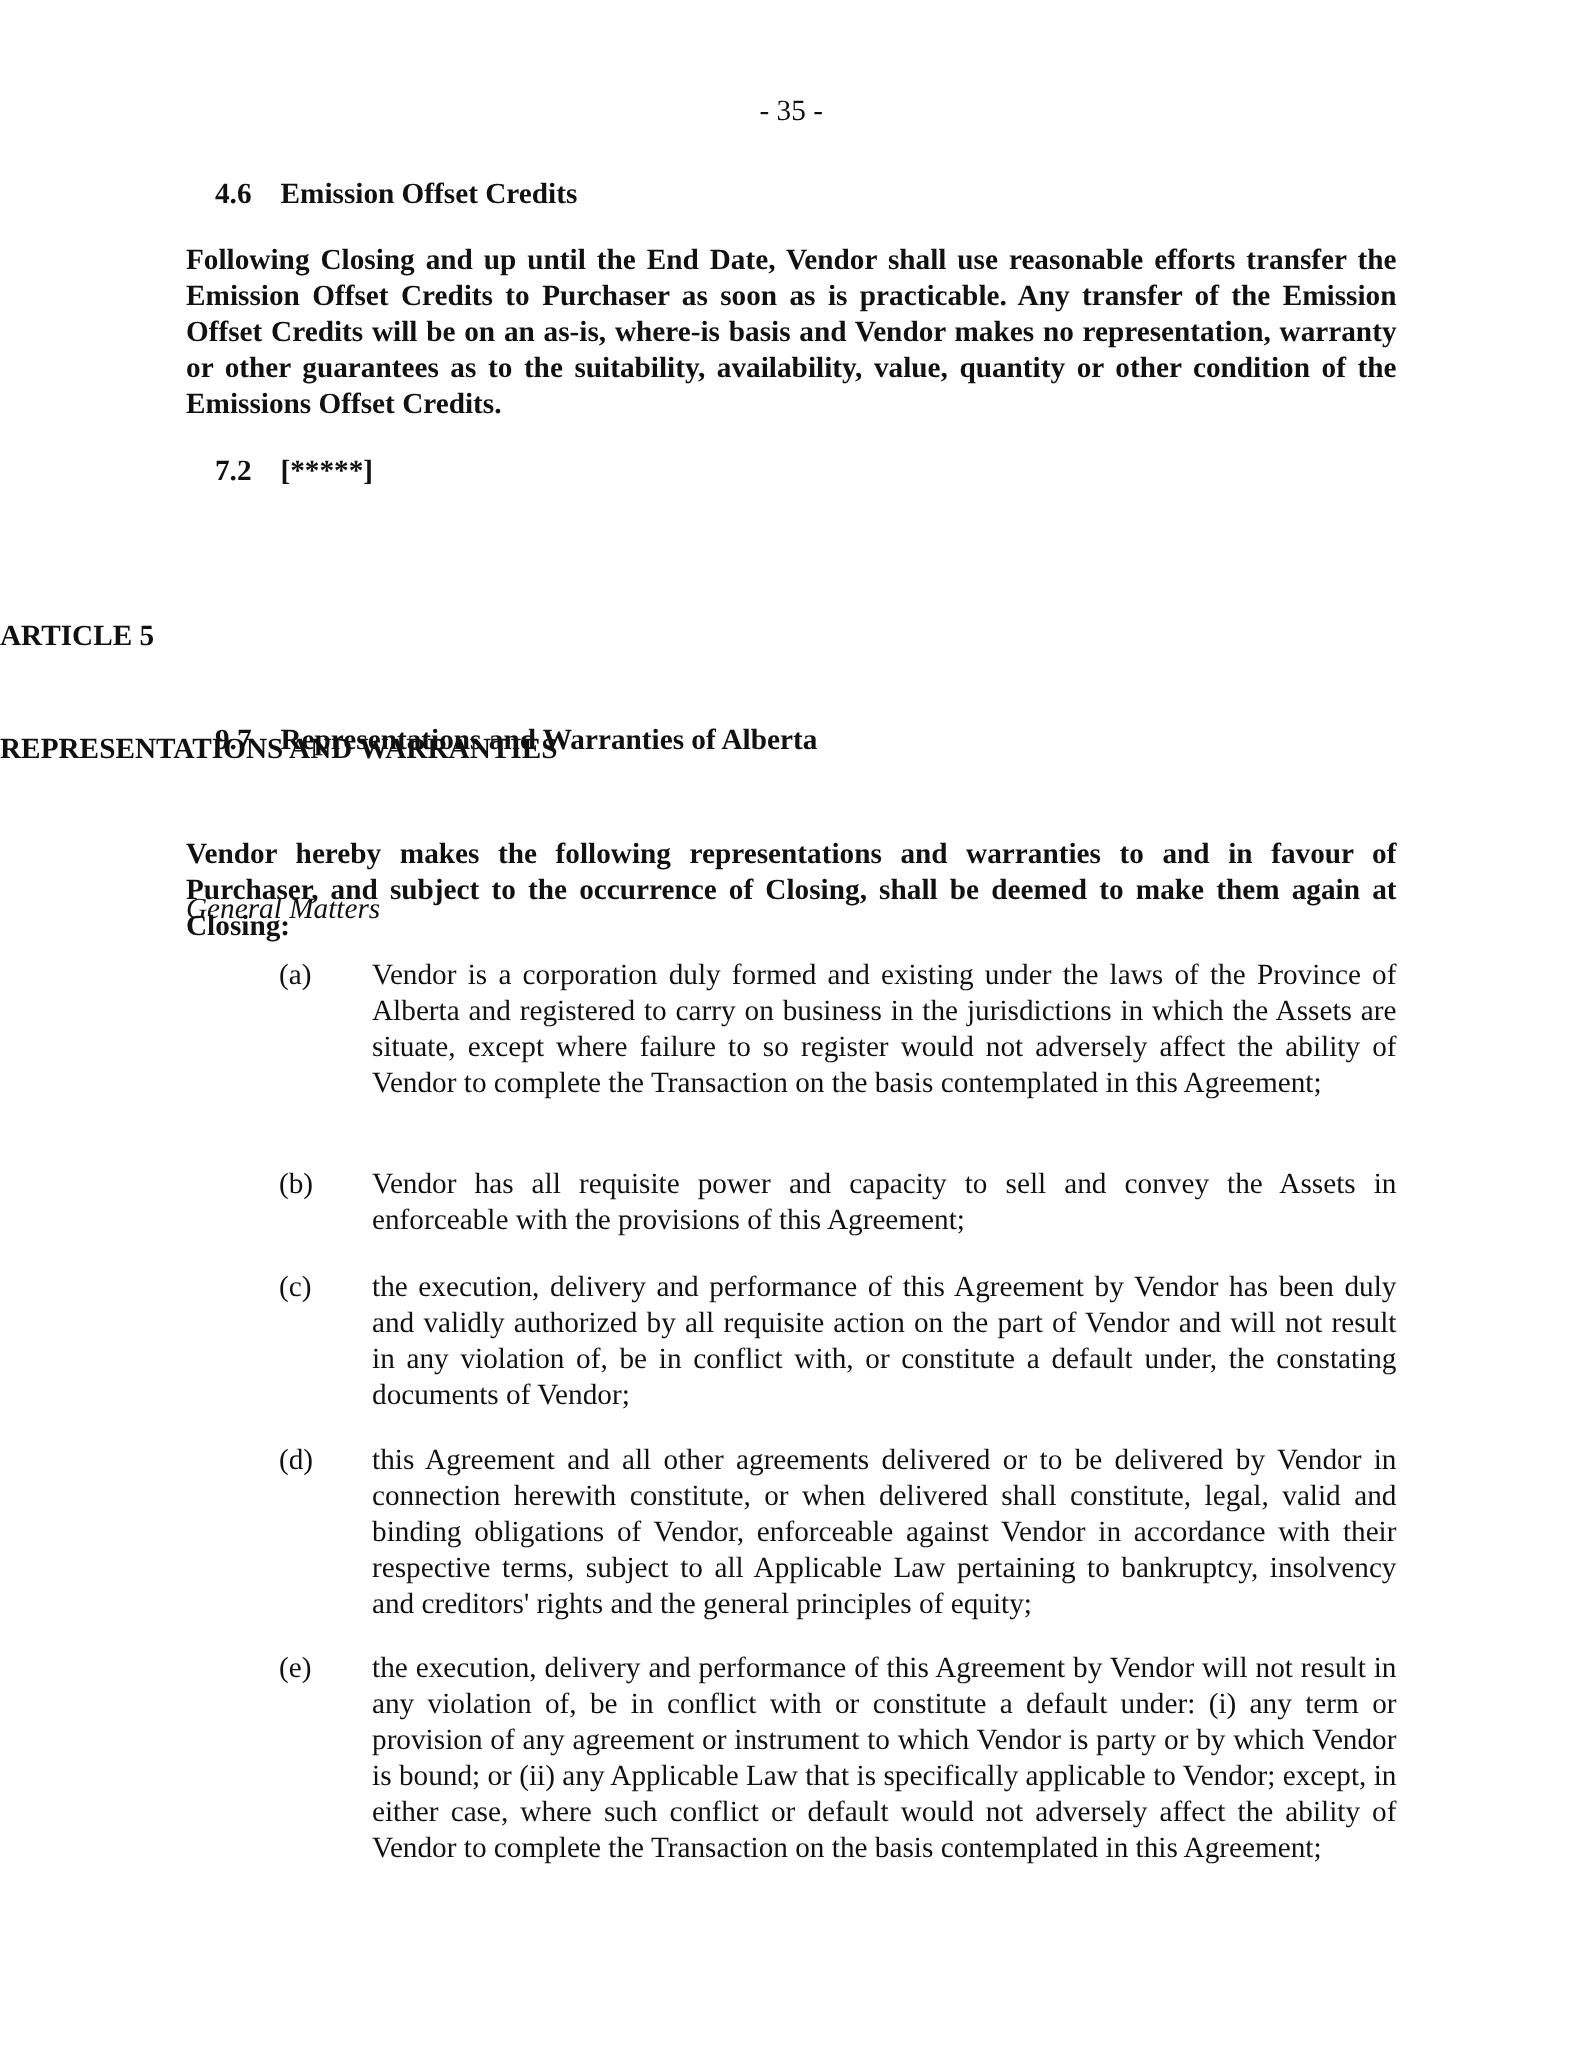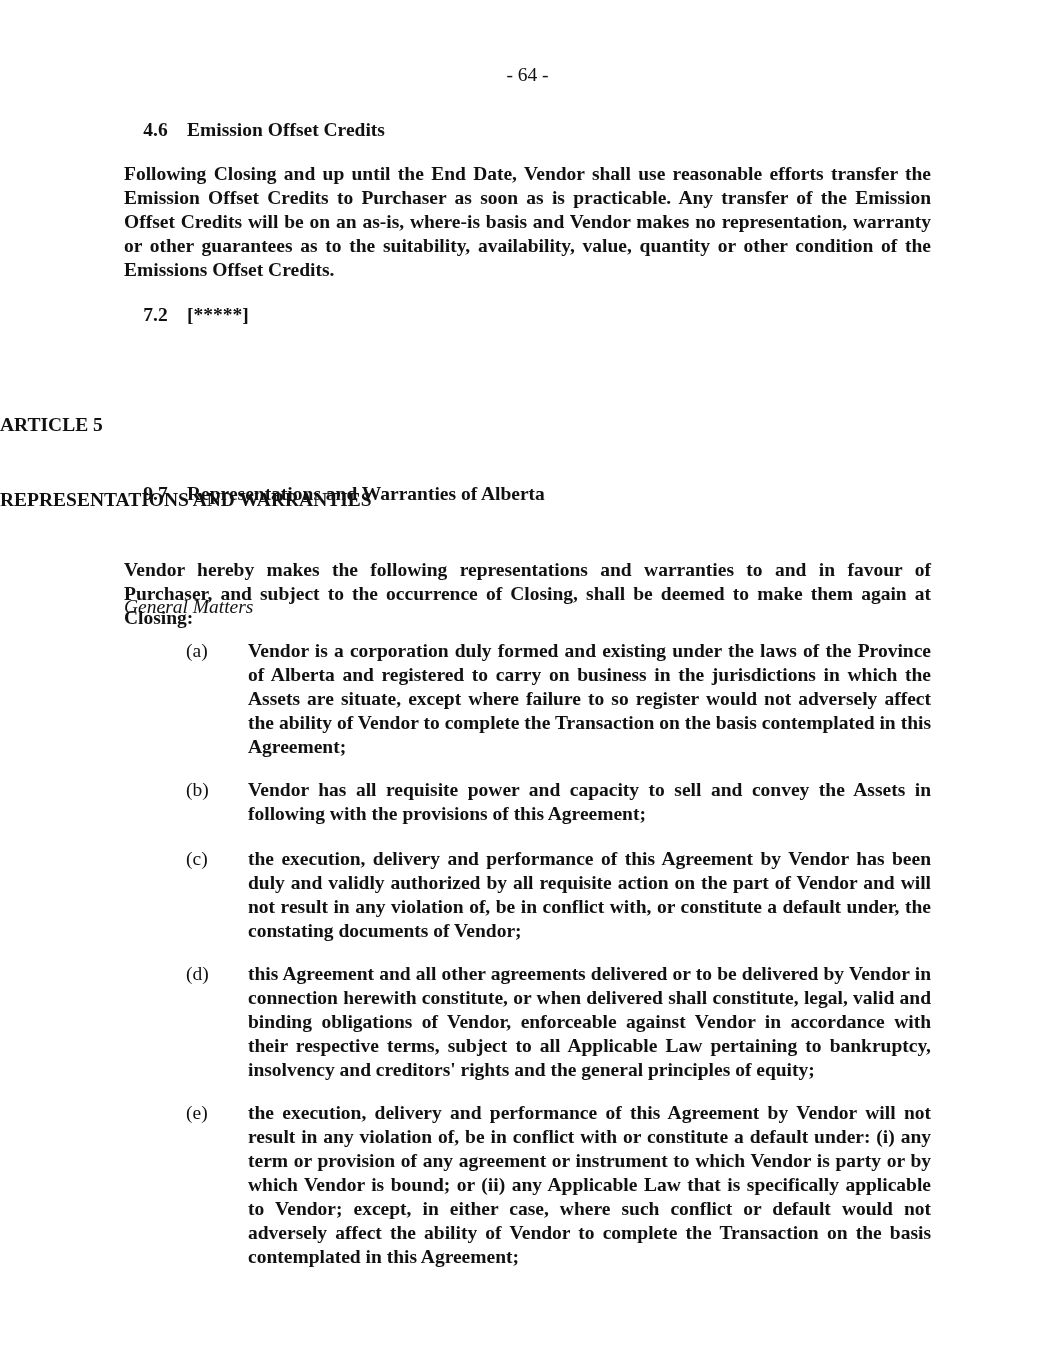--- a/index.html
+++ b/index.html
@@ -9,26 +9,26 @@
       color: #111; font-size: 19.5px; line-height: 24px;
     }
     .page-number { position: absolute; top: 63px; left: 0; width: 1055px; text-align: center; }
     .section-heading { position: absolute; left: 124px; font-weight: bold; text-align: center; }
     .section-heading .num { display: inline-block; width: 63px; }
     .para { position: absolute; left: 124px; width: 807px; text-align: justify; text-align-last: left; font-weight: bold; }
     .article { position: absolute; left: 0; width: 1055px; text-align: left; font-weight: bold; }
     .subhead { position: absolute; left: 124px; font-style: italic; }
     .item { position: absolute; left: 186px; width: 745px; }
     .item .label { position: absolute; left: 0; top: 0; }
-    .item .text { margin-left: 62px; text-align: justify; text-align-last: left; font-weight: bold; }
+    .item .text { margin-left: 62px; text-align: justify; text-align-last: left; }
   </style>
 </head>
 <body>
 
-<div class="page-number">- 64 -</div>
+<div class="page-number">- 35 -</div>
 
 <div class="section-heading" style="top:118px;">
   <span class="num">4.6</span><span>Emission Offset Credits</span>
 </div>
 <div class="para" style="top:162px;">Following Closing and up until the End Date, Vendor shall use reasonable efforts transfer the Emission Offset Credits to Purchaser as soon as is practicable. Any transfer of the Emission Offset Credits will be on an as-is, where-is basis and Vendor makes no representation, warranty or other guarantees as to the suitability, availability, value, quantity or other condition of the Emissions Offset Credits.</div>
 
 <div class="section-heading" style="top:303px;">
   <span class="num">7.2</span><span>[*****]</span>
 </div>
 
@@ -41,21 +41,21 @@
 <div class="para" style="top:526px;margin-top:32px;">Vendor hereby makes the following representations and warranties to and in favour of Purchaser, and subject to the occurrence of Closing, shall be deemed to make them again at Closing:</div>
 
 <div class="subhead" style="top:595px;">General Matters</div>
 
 <div class="item" style="top:639px;">
   <span class="label">(a)</span>
   <div class="text">Vendor is a corporation duly formed and existing under the laws of the Province of Alberta and registered to carry on business in the jurisdictions in which the Assets are situate, except where failure to so register would not adversely affect the ability of Vendor to complete the Transaction on the basis contemplated in this Agreement;</div>
 </div>
 <div class="item" style="top:778px;">
   <span class="label">(b)</span>
-  <div class="text">Vendor has all requisite power and capacity to sell and convey the Assets in following with the provisions of this Agreement;</div>
+  <div class="text">Vendor has all requisite power and capacity to sell and convey the Assets in enforceable with the provisions of this Agreement;</div>
 </div>
 <div class="item" style="top:847px;">
   <span class="label">(c)</span>
   <div class="text">the execution, delivery and performance of this Agreement by Vendor has been duly and validly authorized by all requisite action on the part of Vendor and will not result in any violation of, be in conflict with, or constitute a default under, the constating documents of Vendor;</div>
 </div>
 <div class="item" style="top:962px;">
   <span class="label">(d)</span>
   <div class="text">this Agreement and all other agreements delivered or to be delivered by Vendor in connection herewith constitute, or when delivered shall constitute, legal, valid and binding obligations of Vendor, enforceable against Vendor in accordance with their respective terms, subject to all Applicable Law pertaining to bankruptcy, insolvency and creditors' rights and the general principles of equity;</div>
 </div>
 <div class="item" style="top:1101px;">

